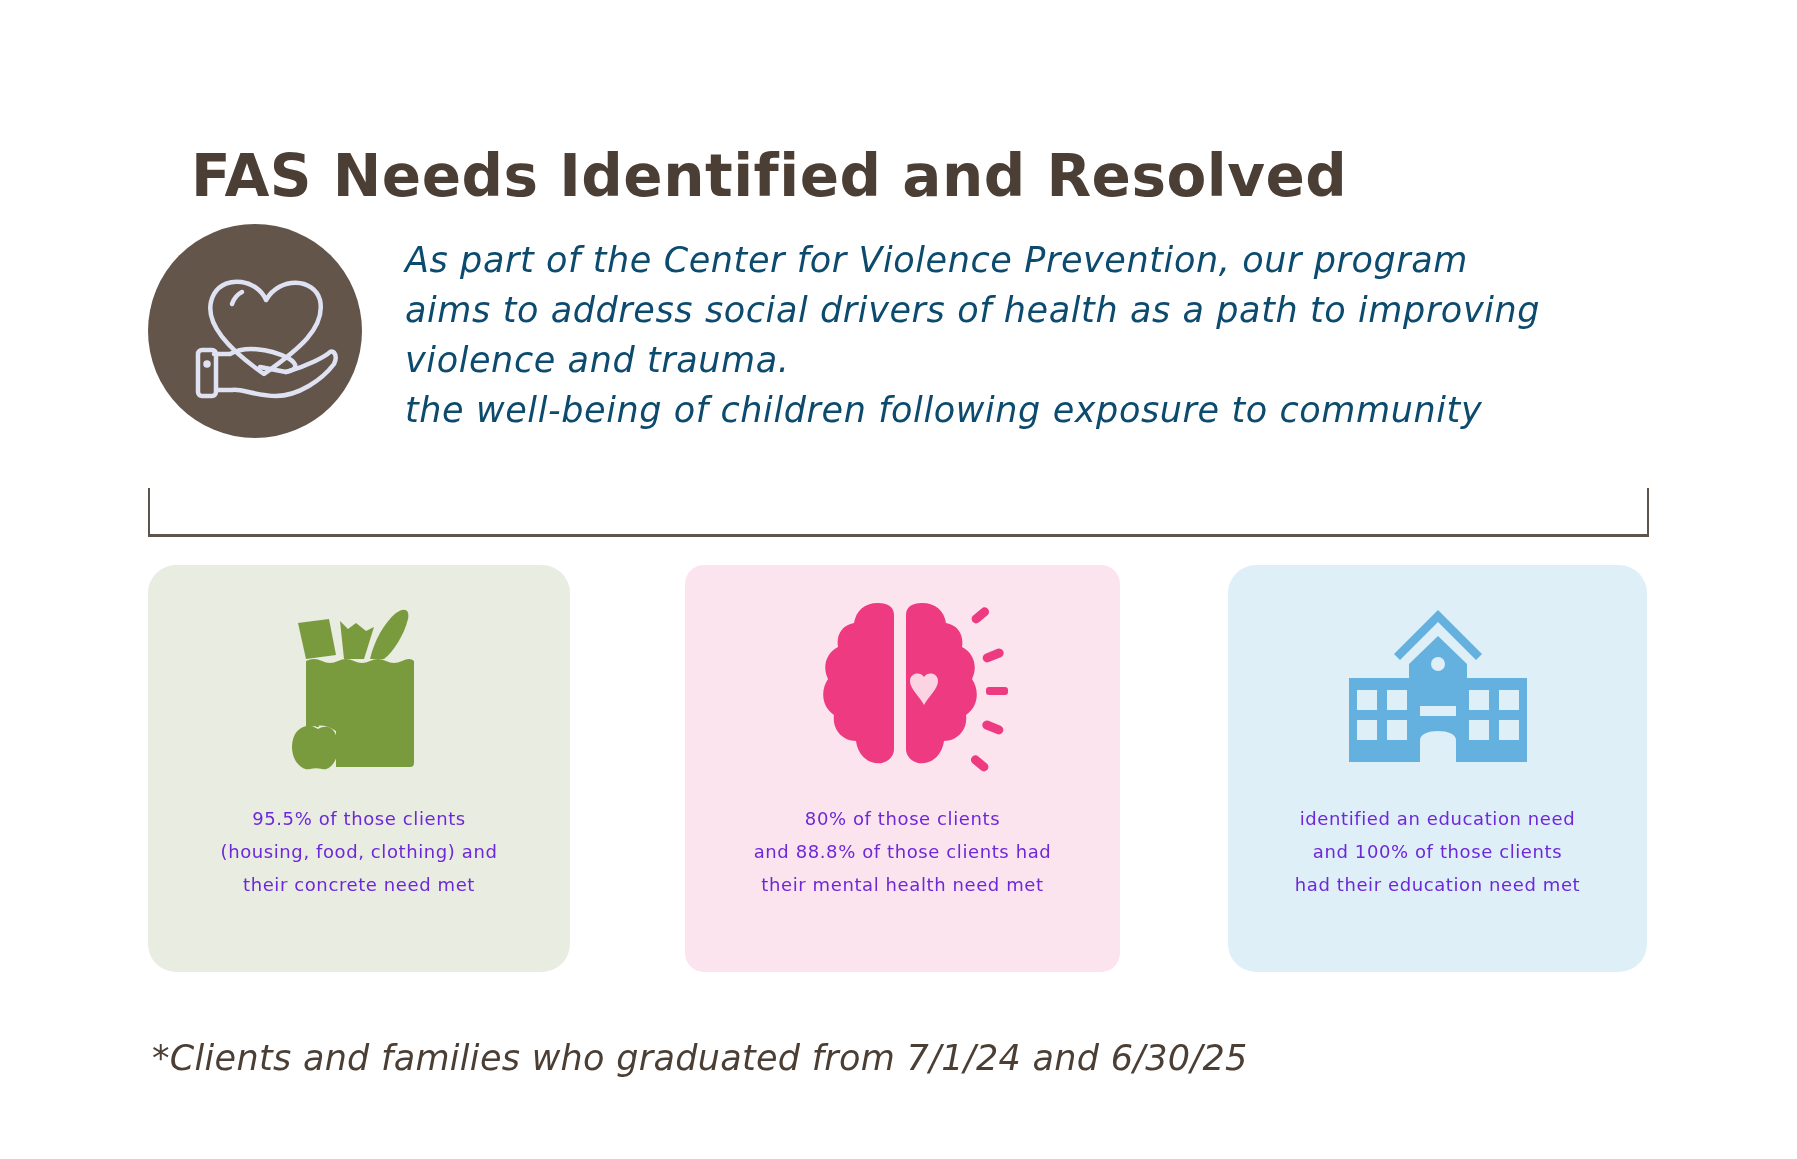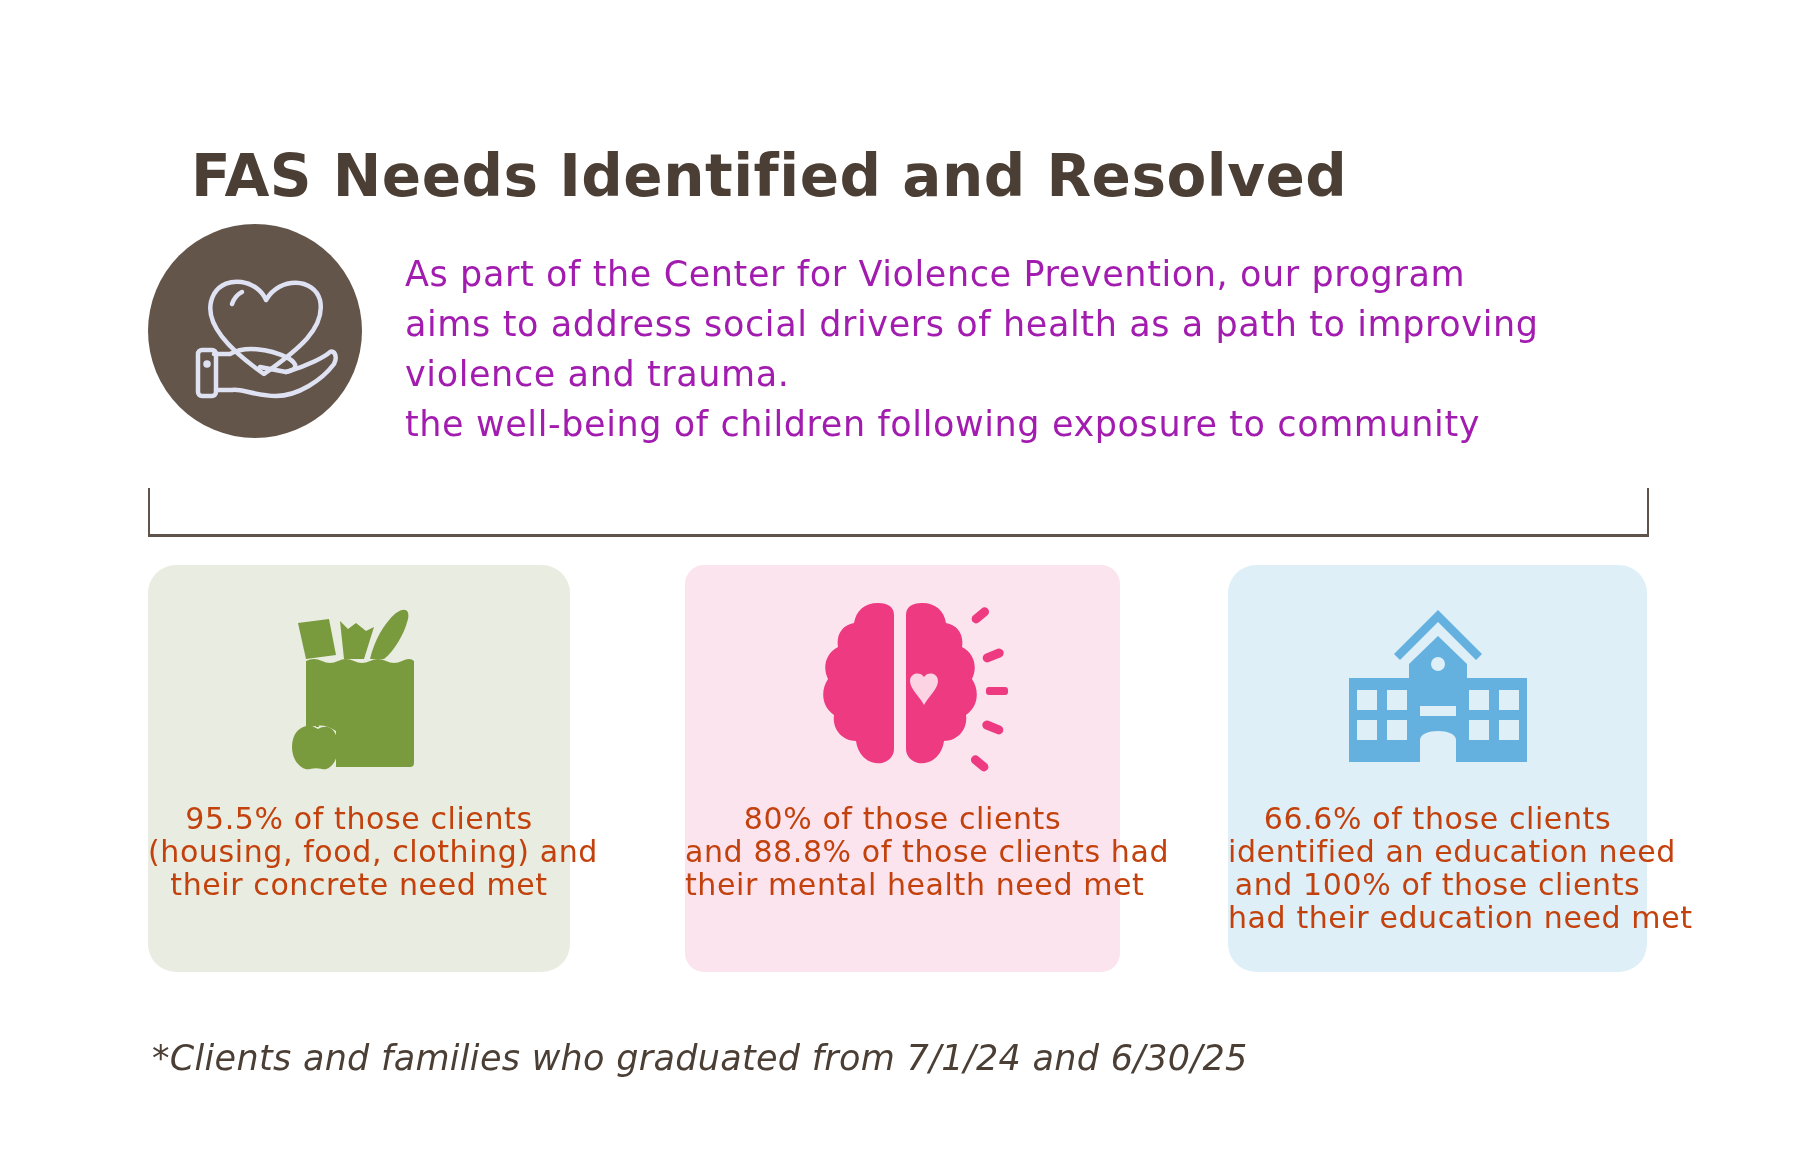--- a/index.html
+++ b/index.html
@@ -4,33 +4,33 @@
   <style>
     html, body { margin: 0; padding: 0; background: #ffffff; }
     body { width: 1797px; height: 1159px; position: relative; overflow: hidden;
            font-family: "DejaVu Sans", "Liberation Sans", sans-serif; color: #4b3f35; }
     .abs { position: absolute; }
     .title { left: 152px; top: 102px; font-size: 58px; font-weight: bold; letter-spacing: 0.5px;
              color: #4b3f35; white-space: nowrap; line-height: 70px; margin-left: 39px; }
     .intro-icon { left: 148px; top: 224px; width: 214px; height: 214px; border-radius: 50%;
                   background: #64554a; }
     .intro-icon svg { position: absolute; left: 0; top: 0; }
-    .intro { left: 405px; top: 249px; width: 1260px; font-size: 35px; line-height: 50px;
-             color: #a21caf; letter-spacing: 0.6px; }
+    .intro { left: 405px; top: 235px; width: 1260px; font-size: 35px; line-height: 50px;
+             color: #0c4a6e; letter-spacing: 0.6px; font-style: italic; }
     .intro span { display: block; white-space: nowrap; }
     .bracket { left: 148px; top: 488px; width: 1497px; height: 46px;
                border-left: 2px solid #5f544b; border-right: 2px solid #5f544b;
                border-bottom: 3px solid #5f544b; }
     .card { top: 565px; height: 407px; border-radius: 28px; }
     .card-green { left: 148px; width: 422px; background: #e9ece0; }
     .card-pink  { left: 685px; width: 435px; background: #fce4ee; border-radius: 19px; }
     .card-blue  { left: 1228px; width: 419px; background: #dfeff8; }
     .card-icon { position: absolute; top: 36px; left: 50%; transform: translateX(-50%); }
     .card-text { position: absolute; left: 0; right: 0; top: 237px; text-align: center;
-                 font-size: 30px; line-height: 33px; color: #c2410c; letter-spacing: 0.6px; }
+                 font-size: 18px; line-height: 33px; color: #6d28d9; letter-spacing: 0.6px; }
     .card-text span { display: block; white-space: nowrap; }
     .footnote { left: 152px; top: 1038px; font-size: 35px; font-style: italic; color: #4b3f35;
                 white-space: nowrap; letter-spacing: 0.3px; }
   </style>
 </head>
 <body>
 
 <h1 class="abs title">FAS Needs Identified and Resolved</h1>
 
 <div class="abs intro-icon">
@@ -121,20 +121,19 @@
       <rect x="150" y="80" width="20" height="20"></rect>
       <rect x="8" y="110" width="20" height="20"></rect>
       <rect x="38" y="110" width="20" height="20"></rect>
       <rect x="120" y="110" width="20" height="20"></rect>
       <rect x="150" y="110" width="20" height="20"></rect>
       <rect x="71" y="96" width="36" height="10"></rect>
       <path d="M71 152 L 71 130 C 71 118, 107 118, 107 130 L 107 152 Z"></path>
     </g>
   </svg>
   <div class="card-text">
-    <span>66.6% of those clients</span>
     <span>identified an education need</span>
     <span>and 100% of those clients</span>
     <span>had their education need met</span>
   </div>
 </div>
 
 <div class="abs footnote">*Clients and families who graduated from 7/1/24 and 6/30/25</div>
 
 </body></html>

